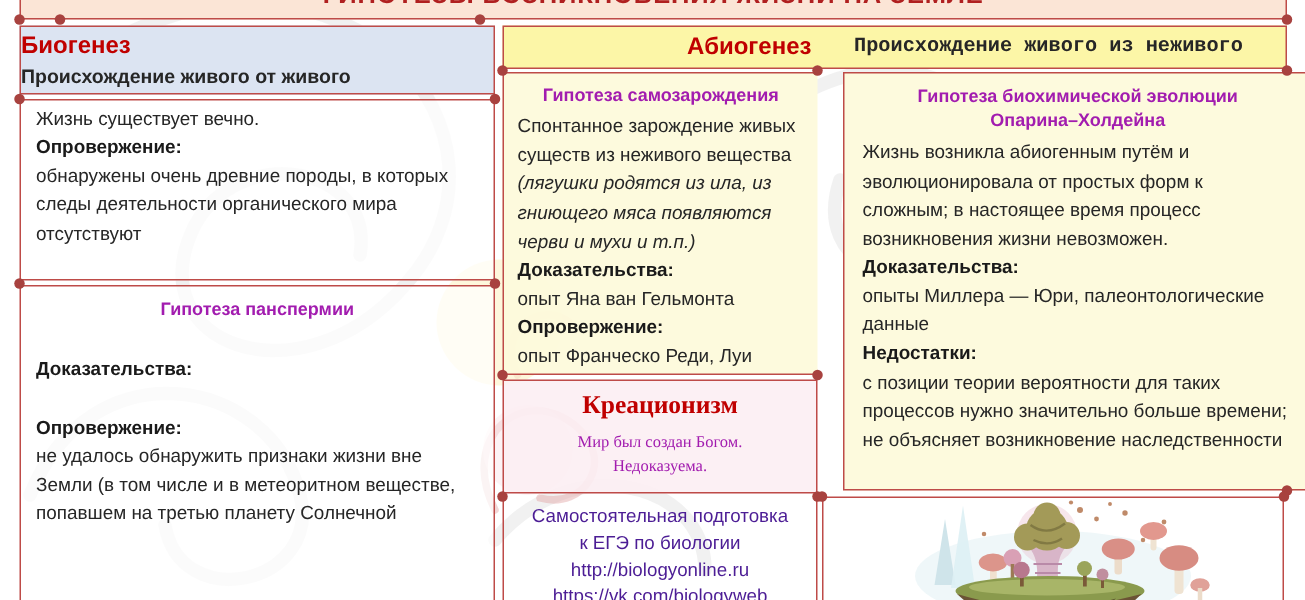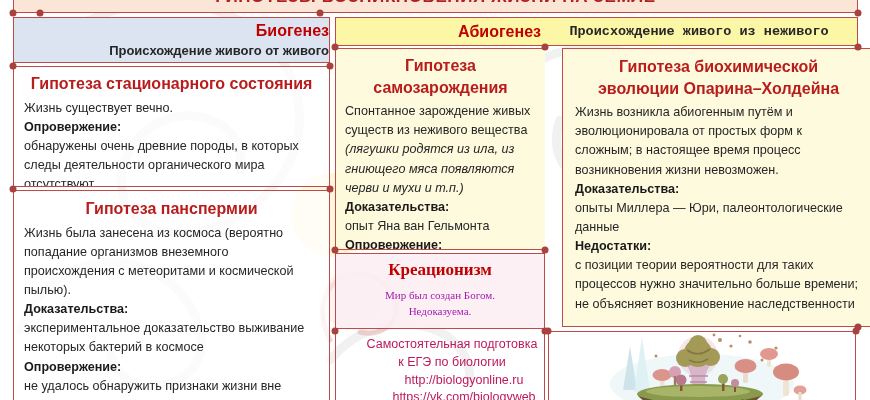--- a/index.html
+++ b/index.html
@@ -15,47 +15,47 @@
   .title-band{
     left:13px;top:-20px;width:845px;height:33px;background:#FBE5D6;
     display:flex;align-items:center;justify-content:center;z-index:3;
   }
   .title-band .t{
     font-weight:bold;font-size:17px;letter-spacing:.6px;color:#B02020;
     white-space:nowrap;
   }
   .hdr-bio{
     left:13px;top:17px;width:317px;height:46px;background:rgba(219,227,241,.96);
-    text-align:right;padding-top:2px;
+    text-align:left;padding-top:2px;
   }
   .hdr-bio .red-t{font-size:16px;line-height:21px;}
   .hdr-bio .sub{font-size:13px;font-weight:bold;color:#262626;line-height:19px;}
   .red-t{color:#C00000;font-weight:bold;}
   .hdr-abio{
     left:335px;top:17px;width:523px;height:29px;background:rgba(252,246,164,.97);
     display:flex;align-items:center;
   }
   .hdr-abio .cell-l{width:205px;text-align:right;font-size:16px;}
   .hdr-abio .cell-r{flex:1;text-align:center;font-size:13.5px;font-weight:bold;color:#262626;font-family:Liberation Mono, monospace;}
-  .h-blue{color:#b91c1c;font-weight:bold;font-size:16px;text-align:center;line-height:1.35;margin:3px 0 4px 0;}
+  .h-blue{color:#a21caf;font-weight:bold;font-size:12px;text-align:center;line-height:1.35;margin:3px 0 4px 0;}
   .body-txt{font-size:12.6px;line-height:1.52;color:#262626;text-align:left;}
   .body-txt b{color:#1a1a1a;}
   .box-stationary{left:13px;top:66px;width:317px;height:121px;background:rgba(255,255,255,.72);padding:3px 10px;}
   .box-panspermia{left:13px;top:190px;width:317px;height:235px;background:rgba(255,255,255,.72);padding:4px 10px;}
   .box-spont{left:335px;top:48px;width:210px;height:202px;background:rgba(253,250,219,.95);padding:3px 9px;border-right:none;}
   .box-oparin{left:562px;top:48px;width:313px;height:279px;background:rgba(253,250,219,.95);padding:4px 12px;}
   .box-creation{left:335px;top:253px;width:210px;height:76px;background:rgba(252,238,243,.9);text-align:center;font-family:Liberation Serif, serif;}
   .box-creation .c-title{font-size:17px;margin-top:6px;}
   .box-creation .c-body{font-size:11px;line-height:1.45;margin-top:8px;color:#a21caf;}
   .links-blk{
     position:absolute;left:335px;top:333px;width:210px;height:67px;z-index:2;
     border-left:1.6px solid #BE4B48;border-right:1.6px solid #BE4B48;box-sizing:border-box;
     text-align:center;font-size:12.5px;line-height:1.42;padding-top:3px;
   }
-  .links-blk,.links-blk a{color:#be185d;text-decoration:none;padding-left:24px;}
+  .links-blk,.links-blk a{color:#4c1d95;text-decoration:none;}
   .box-illo{left:548px;top:331px;width:308px;height:75px;background:#ffffff;
     display:flex;justify-content:center;align-items:flex-start;}
   .dot{position:absolute;width:7px;height:7px;border-radius:50%;background:#A8423F;
     transform:translate(-50%,-50%);z-index:6;}
   .it{font-style:italic;}
 </style>
 </head>
 <body>
 
 <div class="canvas">
@@ -78,34 +78,33 @@
   <div class="bx title-band">
     <span class="t">ГИПОТЕЗЫ ВОЗНИКНОВЕНИЯ ЖИЗНИ НА ЗЕМЛЕ</span>
   </div>
 
   <div class="bx hdr-bio">
     <div class="red-t">Биогенез</div>
     <div class="sub">Происхождение живого от живого</div>
   </div>
 
   <div class="bx box-stationary">
-    <div class="h-blue">Гипотеза стационарного состояния</div>
     <div class="body-txt">
       <span>Жизнь существует вечно.</span><br>
       <b>Опровержение:</b><br>
       <span>обнаружены очень древние породы, в которых следы деятельности органического мира отсутствуют</span>
     </div>
   </div>
 
   <div class="bx box-panspermia">
     <div class="h-blue">Гипотеза панспермии</div>
     <div class="body-txt">
-      <span>Жизнь была занесена из космоса (вероятно попадание организмов внеземного происхождения с метеоритами и космической пылью).</span><br>
+      <br>
       <b>Доказательства:</b><br>
-      <span>экспериментальное доказательство выживание некоторых бактерий в космосе</span><br>
+      <br>
       <b>Опровержение:</b><br>
       <span>не удалось обнаружить признаки жизни вне Земли (в том числе и в метеоритном веществе, попавшем на третью планету Солнечной</span>
     </div>
   </div>
 
   <div class="bx hdr-abio">
     <div class="cell-l red-t">Абиогенез</div>
     <div class="cell-r">Происхождение живого из неживого</div>
   </div>
 

